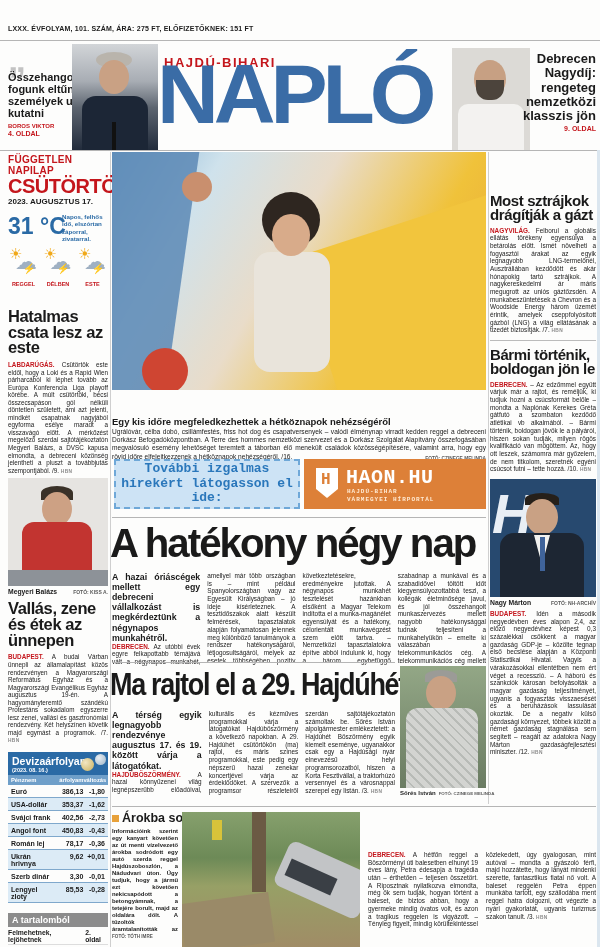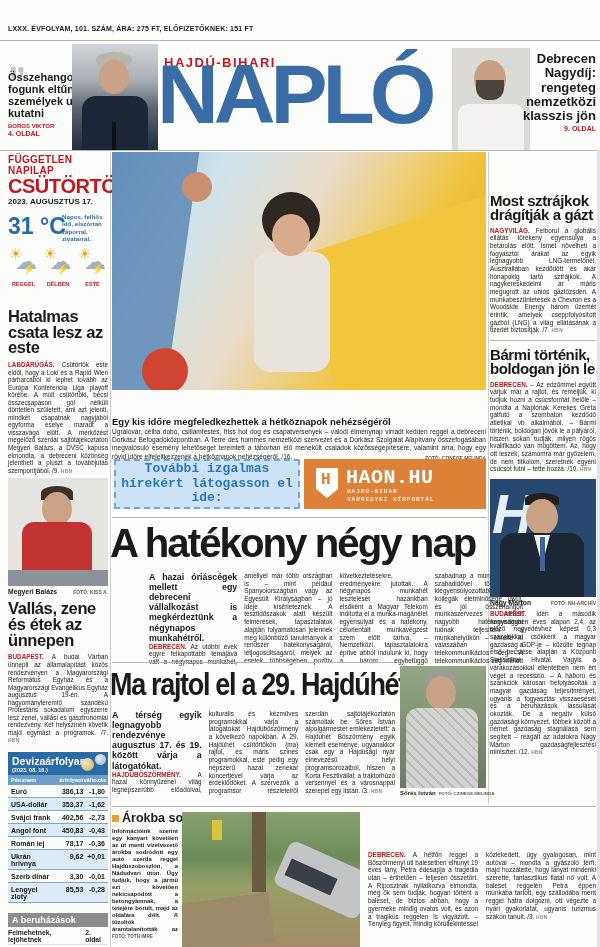--- a/index.html
+++ b/index.html
@@ -128,21 +128,21 @@
   .bn-shield{position:absolute;left:12px;top:9px;width:22px;height:30px;background:#fff;
              clip-path:polygon(0 0,100% 0,100% 70%,50% 100%,0 70%);}
   .bn-shield b{position:absolute;left:5px;top:3px;color:#dd8038;font-size:16px;font-weight:900;}
   .bn-site{position:absolute;left:42px;top:7px;font-weight:900;font-size:20px;letter-spacing:.5px;}
   .bn-sub{position:absolute;left:43px;font-size:6px;font-weight:bold;color:#ffe9d2;letter-spacing:1px;}
   .bn-sub1{top:29px;} .bn-sub2{top:37px;}
   .r-c1{left:112px;top:517px;width:374px;}
   .h1{position:absolute;left:110px;top:520px;font-size:41px;font-weight:900;letter-spacing:-2px;
       transform:scaleX(.98);transform-origin:left top;white-space:nowrap;}
   .story-cols{position:absolute;left:112px;top:572px;width:374px;height:96px;overflow:hidden;
-      column-count:4;column-gap:7px;font-size:6.4px;line-height:1.2;padding-left:37px;}
+      column-count:4;column-gap:7px;font-size:6.4px;line-height:1.2;}
   .lead{font-weight:900;font-size:8.8px;line-height:1.15;margin:0 0 3px;}
   .story-cols p,.cols3 p,.cols2 p{margin:0;}
   .r-c2{left:112px;top:662px;width:283px;}
   .h2{position:absolute;left:110px;top:667px;font-size:31px;font-weight:900;letter-spacing:-1.5px;
       transform:scaleX(.87);transform-origin:left top;white-space:nowrap;}
   .cols3{position:absolute;left:112px;top:710px;width:283px;height:96px;overflow:hidden;
       column-count:3;column-gap:7px;font-size:6.4px;line-height:1.2;}
   .sores-cap{position:absolute;left:400px;top:790px;width:96px;display:flex;gap:3px;align-items:baseline;}
   .sores-cap .cap-name{font-size:6px;} .sores-cap .cap-cred{font-size:4.4px;}
   .r-c3{left:112px;top:806px;width:484px;}
@@ -309,21 +309,21 @@
           <c class="fxc3" data-bind="sidebar.fx.rows.6.2">-0,01</c>
         </div>
       <div class="fx-row">
           <c class="fxc1" data-bind="sidebar.fx.rows.7.0">Lengyel zloty</c>
           <c class="fxc2" data-bind="sidebar.fx.rows.7.1">85,53</c>
           <c class="fxc3" data-bind="sidebar.fx.rows.7.2">-0,28</c>
         </div>
     </div>
 
     <div class="toc">
-      <div class="toc-h" data-bind="sidebar.contents.title">A beruházások</div>
+      <div class="toc-h" data-bind="sidebar.contents.title">A tartalomból</div>
       <div class="toc-row">
           <span data-bind="sidebar.contents.items.0.label">Felmehetnek, lejöhetnek</span>
           <span data-bind="sidebar.contents.items.0.page">2. oldal</span>
         </div>
       <div class="toc-row">
           <span data-bind="sidebar.contents.items.1.label">Jellegzetes versenyt nyertek</span>
           <span data-bind="sidebar.contents.items.1.page">4. oldal</span>
         </div>
 
     </div>

